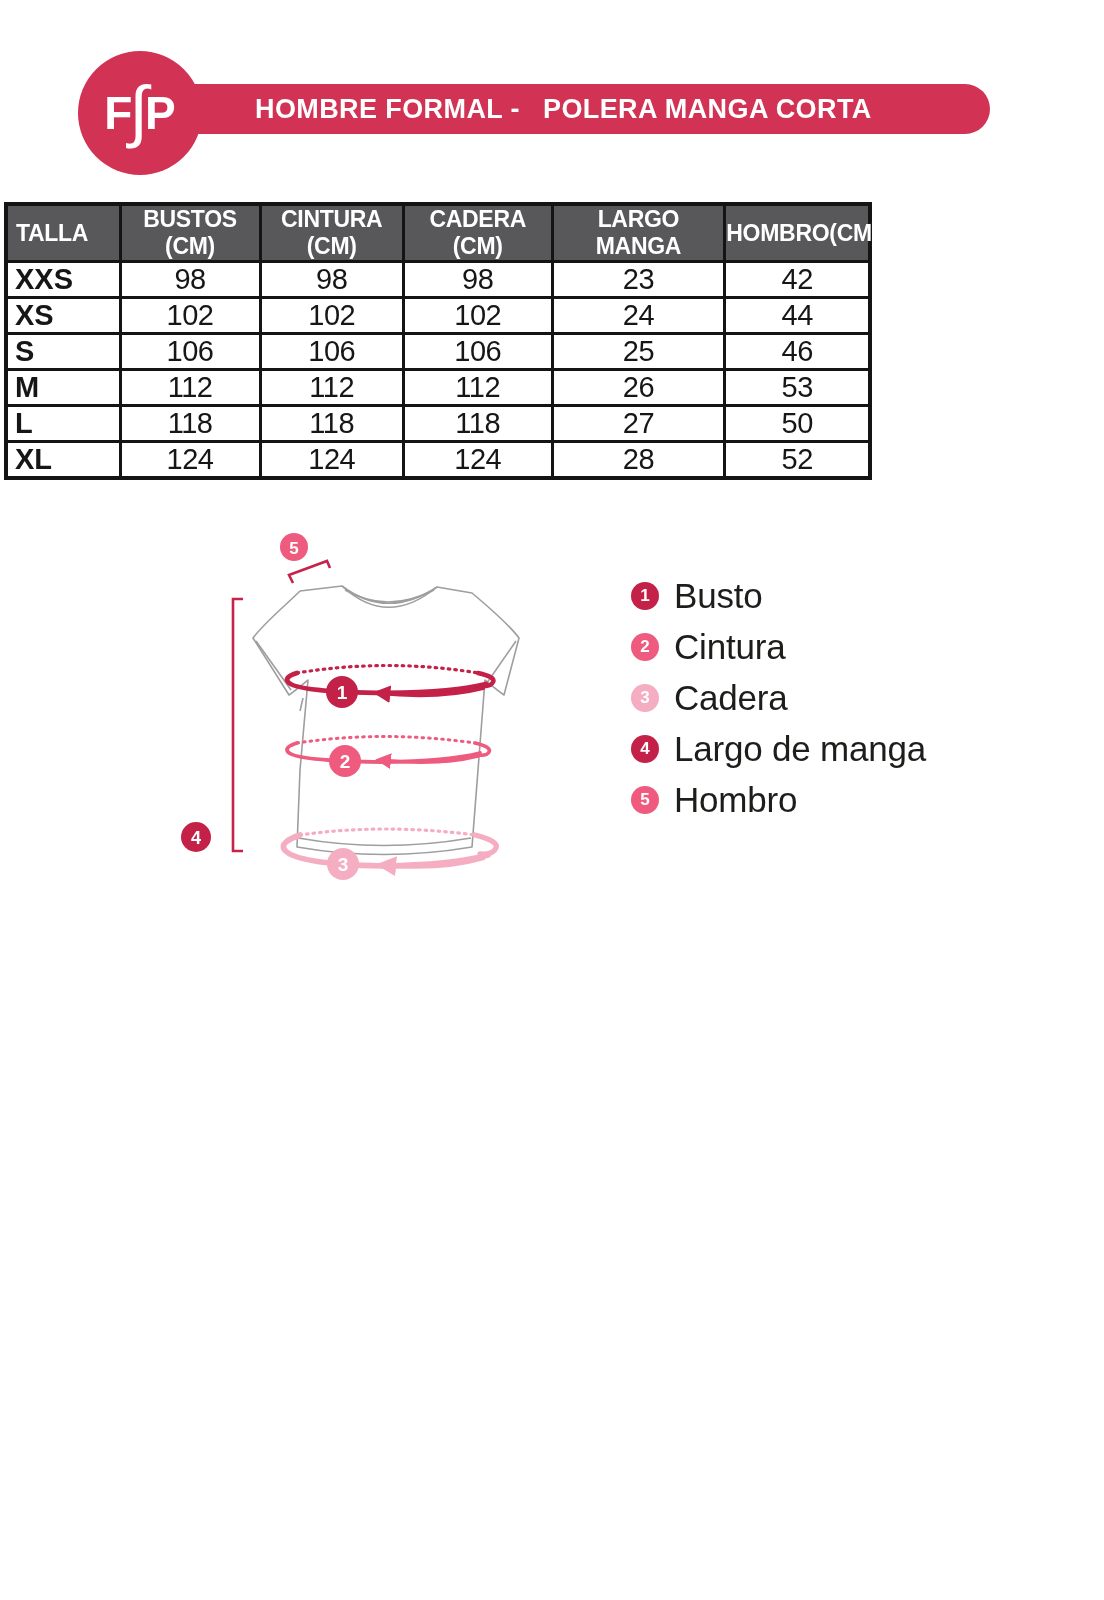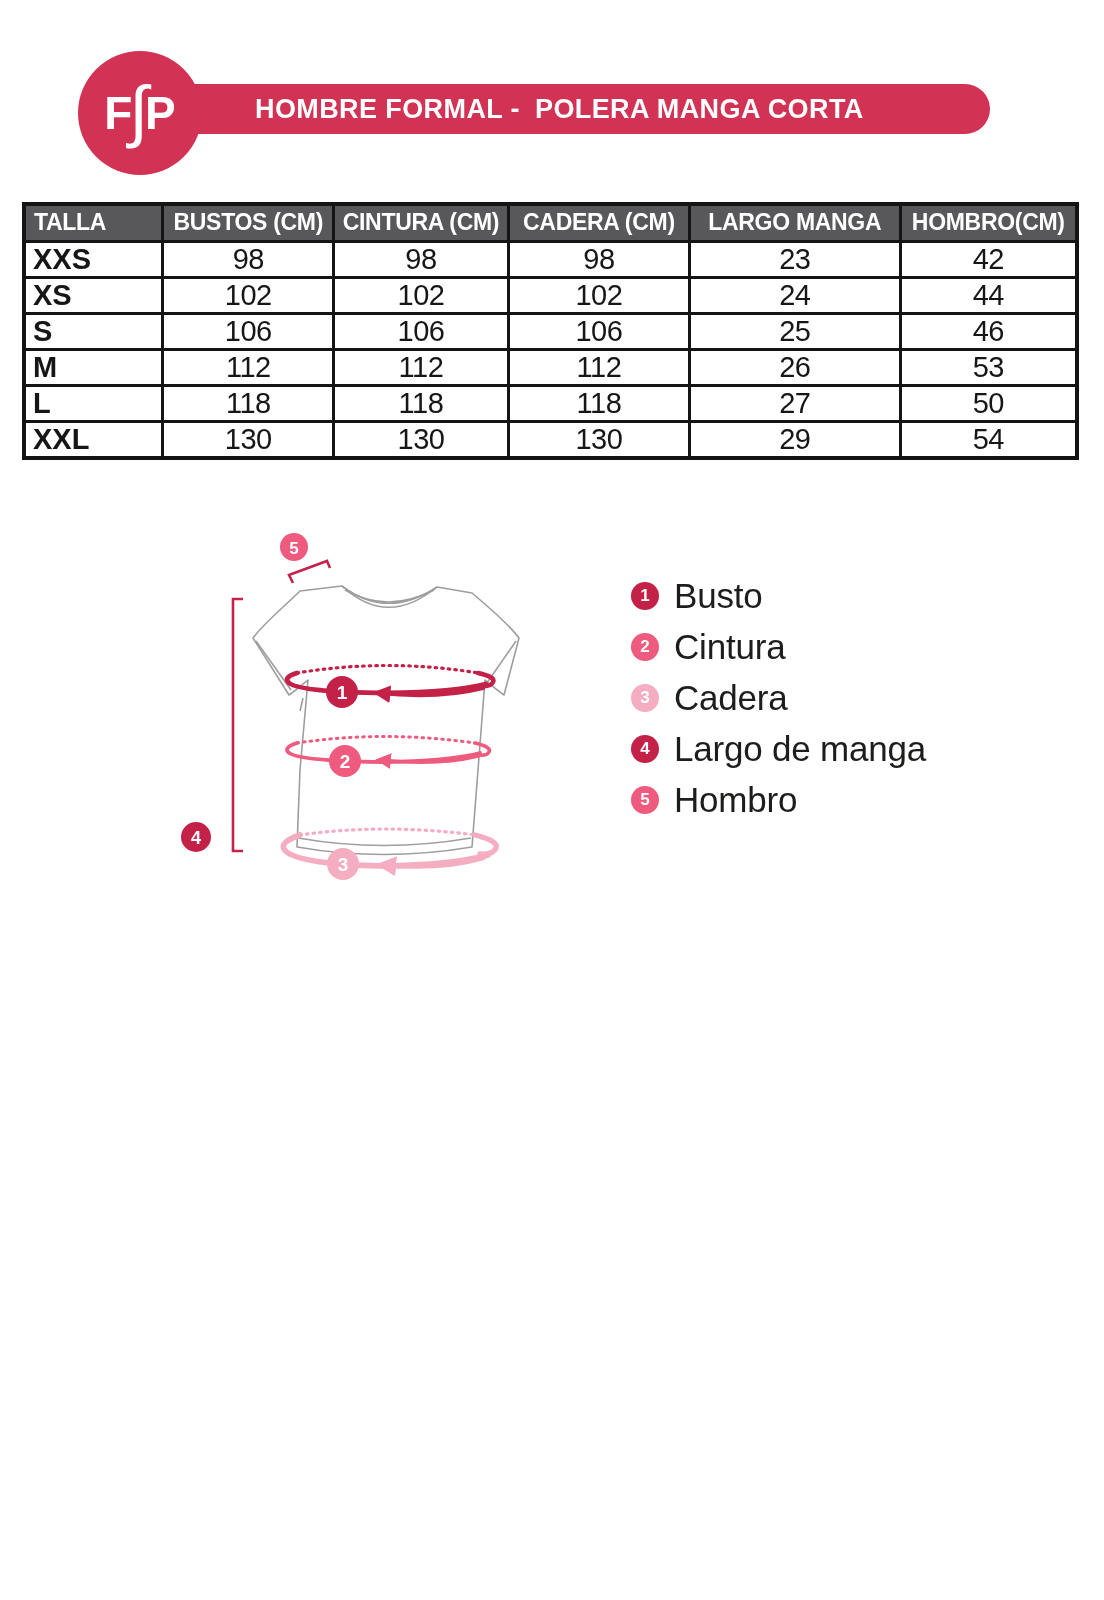--- a/index.html
+++ b/index.html
@@ -9,33 +9,33 @@
     font-family:"Liberation Sans", sans-serif; overflow:hidden;
   }
 
   
   .title-bar {
     position:absolute; left:140px; top:84px; width:850px; height:50px;
     background:#d23253; border-radius:26px;
     display:flex; align-items:center; padding-left:115px;
     color:#ffffff; font-size:27px; letter-spacing:0.4px; white-space:nowrap;
   }
-  .title-bold { font-weight:700; margin-right:15px; }
+  .title-bold { font-weight:700; margin-right:23px; }
   .title-regular { font-weight:700; }
   .logo-circle {
     position:absolute; left:78px; top:51px; width:124px; height:124px;
     border-radius:50%; background:#d23253; color:#ffffff;
     display:flex; align-items:center; justify-content:center;
   }
   .logo-f, .logo-p { font-size:46px; font-weight:600; line-height:1; }
   .logo-s { font-size:68px; font-weight:300; line-height:1; margin:0 -3px; position:relative; top:-3px; }
 
   
   .size-table {
-    position:absolute; left:22px; top:202px; width:1057px;
+    position:absolute; left:4px; top:202px; width:868px;
     border-collapse:collapse; table-layout:fixed;
     border:4px solid #141414;
   }
   .size-table th, .size-table td { border:3px solid #141414; }
   .size-table thead th {
     background:#58585a; color:#ffffff; font-weight:700; font-size:23px;
     height:37px; text-align:center; letter-spacing:-0.3px;
   }
   .size-table thead th:first-child { text-align:left; padding-left:8px; }
   .size-table tbody td {
@@ -131,26 +131,26 @@
       </tr>
       <tr>
         <td>L</td>
         <td>118</td>
         <td>118</td>
         <td>118</td>
         <td>27</td>
         <td>50</td>
       </tr>
       <tr>
-        <td>XXL</td>
-        <td>130</td>
-        <td>130</td>
-        <td>130</td>
-        <td>29</td>
-        <td>54</td>
+        <td>XL</td>
+        <td>124</td>
+        <td>124</td>
+        <td>124</td>
+        <td>28</td>
+        <td>52</td>
       </tr>
     </tbody>
   </table>
 
   <svg class="diagram-svg" width="420" height="380" viewBox="0 0 420 380">
     <defs>
       <marker id="arr-dark" viewBox="0 0 10 10" refX="7" refY="5" markerWidth="4.2" markerHeight="4.2" orient="auto-start-reverse">
         <path d="M0,0 L10,5 L0,10 z" fill="#c42148"></path>
       </marker>
       <marker id="arr-med" viewBox="0 0 10 10" refX="7" refY="5" markerWidth="4.6" markerHeight="4.6" orient="auto-start-reverse">

